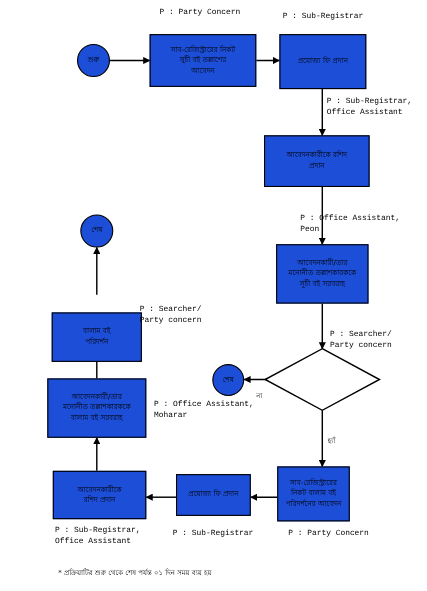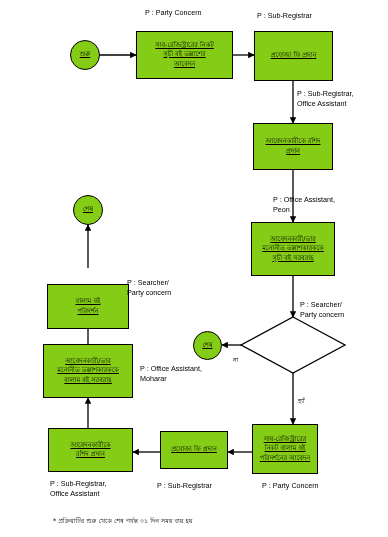--- a/index.html
+++ b/index.html
@@ -21,23 +21,22 @@
     width: 388px;
     height: 537px;
   }
   .node {
     position: absolute;
     box-sizing: border-box;
     display: flex;
     align-items: center;
     justify-content: center;
     text-align: center;
-    background: #84cc16;
-    color: #000;
-    text-decoration: underline;
+    background: #1d4ed8;
+    color: #000;
   }
   .box {
     border: 1.3px solid #000;
   }
   .bn {
     font-family: "DejaVu Sans", "Liberation Sans", sans-serif;
     font-size: 6.5px;
     line-height: 1.45;
     letter-spacing: 0px;
   }
@@ -53,21 +52,21 @@
     left: 0; top: 0;
     width: 100%;
     height: 100%;
     display: flex;
     align-items: center;
     justify-content: center;
     text-align: center;
   }
   .role {
     position: absolute;
-    font-family: Liberation Sans, sans-serif;
+    font-family: Liberation Mono, monospace;
     font-size: 7.2px;
     line-height: 1.35;
     color: #000;
     white-space: pre-line;
   }
   .edge-label {
     position: absolute;
     font-family: "DejaVu Sans", "Liberation Sans", sans-serif;
     font-size: 6px;
     color: #000;
@@ -135,21 +134,21 @@
   <div class="node box bn" style="left:136px; top:31px; width:97px; height:48px;">
     <span style="white-space:pre-line;">সাব-রেজিস্ট্রারের নিকট
 সূচী বই তল্লাশের
 আবেদন</span>
   </div>
 
   <div class="node box bn" style="left:254px; top:31px; width:79px; height:50px;">
     <span style="white-space:pre-line;">প্রযোজ্য ফি প্রদান</span>
   </div>
 
-  <div class="node box bn" style="left:253px; top:123px; width:80px; height:47px;">
+  <div class="node box bn" style="left:240px; top:123px; width:96px; height:47px;">
     <span style="white-space:pre-line;">আবেদনকারীকে রশিদ
 প্রদান</span>
   </div>
 
   <div class="node box bn" style="left:251px; top:222px; width:84px; height:54px;">
     <span style="white-space:pre-line;">আবেদনকারী/তার
 মনোনীত তল্লাশকারককে
 সূচী বই সরবরাহ</span>
   </div>
 

